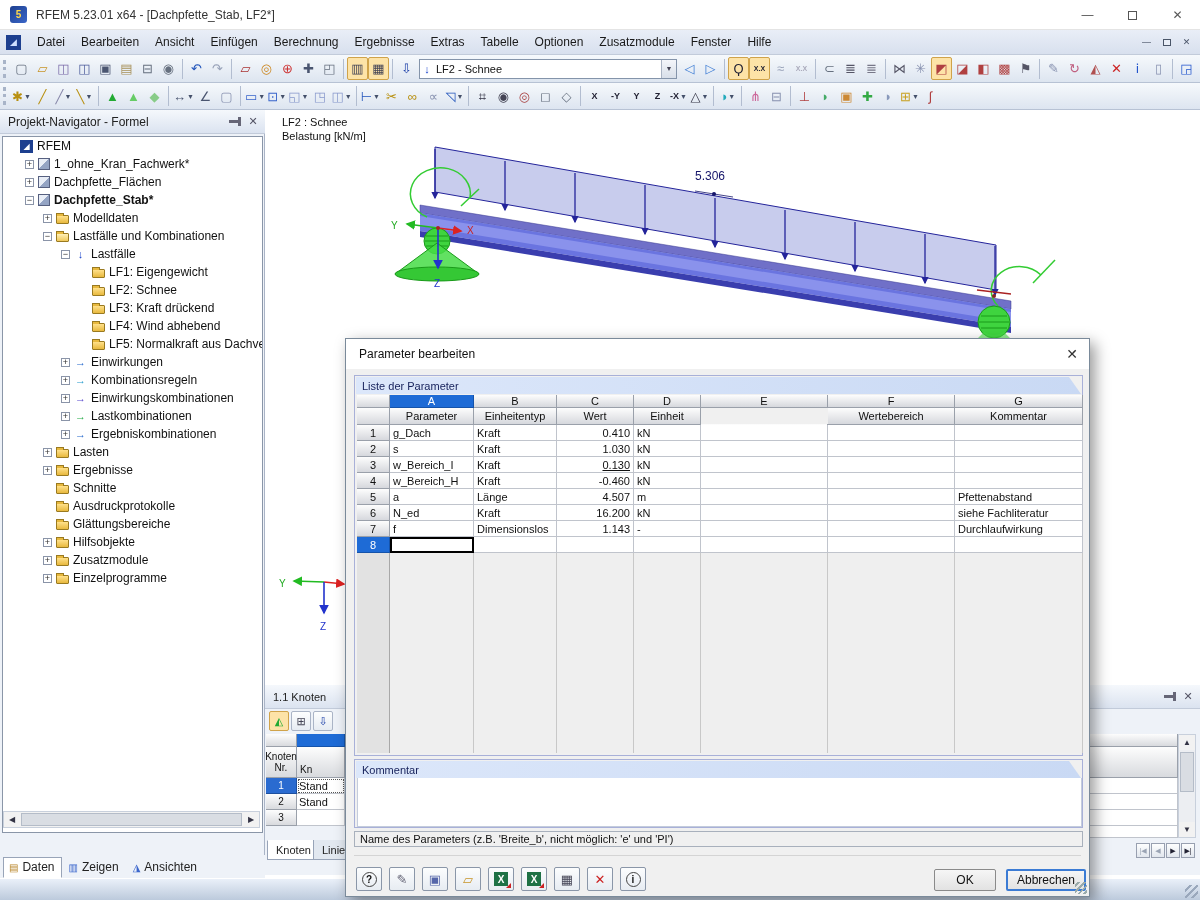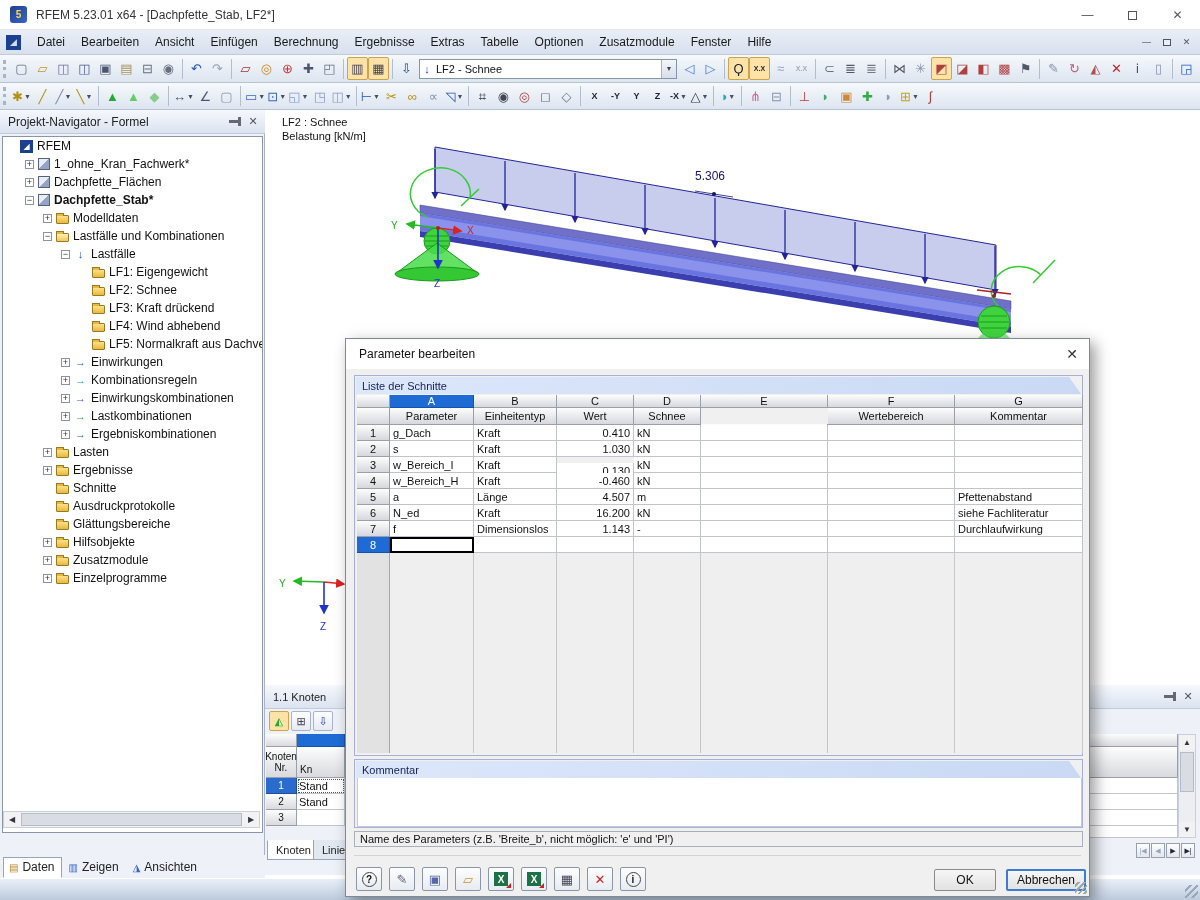--- a/index.html
+++ b/index.html
@@ -746,35 +746,35 @@
   <div class="abs" id="szgrip"></div>
 </div>
 
 <div class="abs" id="dialog">
   <div class="abs" id="dlg-title">
     <div id="dlg-title-text">Parameter bearbeiten</div>
     <div id="dlg-close">✕</div>
   </div>
 
   <div class="grpbox" style="left:8px;top:36px;width:729px;height:381px">
-    <div class="grpband">Liste der Schnitte</div>
+    <div class="grpband">Liste der Parameter</div>
     <div id="ptable" style="position:absolute;left:2px;top:19px">
         <div class="dcell dhdr" style="left: 0px; top: 0px; width: 33px; height: 13px;"></div>
         <div class="dcell dhdr sel" style="left: 33px; top: 0px; width: 84px; height: 13px;">A</div>
         <div class="dcell dhdr" style="left: 117px; top: 0px; width: 83px; height: 13px;">B</div>
         <div class="dcell dhdr" style="left: 200px; top: 0px; width: 77px; height: 13px;">C</div>
         <div class="dcell dhdr" style="left: 277px; top: 0px; width: 67px; height: 13px;">D</div>
         <div class="dcell dhdr" style="left: 344px; top: 0px; width: 127px; height: 13px;">E</div>
         <div class="dcell dhdr" style="left: 471px; top: 0px; width: 127px; height: 13px;">F</div>
         <div class="dcell dhdr" style="left: 598px; top: 0px; width: 128px; height: 13px;">G</div>
         <div class="dcell dhdr" style="left: 0px; top: 13px; width: 33px; height: 17px;"></div>
         <div class="dcell dhdr" style="left: 33px; top: 13px; width: 84px; height: 17px;">Parameter</div>
         <div class="dcell dhdr" style="left: 117px; top: 13px; width: 83px; height: 17px;">Einheitentyp</div>
         <div class="dcell dhdr" style="left: 200px; top: 13px; width: 77px; height: 17px;">Wert</div>
-        <div class="dcell dhdr" style="left: 277px; top: 13px; width: 67px; height: 17px;">Schnee</div>
+        <div class="dcell dhdr" style="left: 277px; top: 13px; width: 67px; height: 17px;">Einheit</div>
         <div class="dcell dhdr" style="left: 344px; top: 29px; width: 127px; height: 17px;">Formel</div>
         <div class="dcell dhdr" style="left: 471px; top: 13px; width: 127px; height: 17px;">Wertebereich</div>
         <div class="dcell dhdr" style="left: 598px; top: 13px; width: 128px; height: 17px;">Kommentar</div>
         <div class="dcell dhdr" style="left: 0px; top: 30px; width: 33px; height: 16px;">1</div>
         <div class="dcell ddata" style="left: 33px; top: 30px; width: 84px; height: 16px;">g_Dach</div>
         <div class="dcell ddata" style="left: 117px; top: 30px; width: 83px; height: 16px;">Kraft</div>
         <div class="dcell ddata num" style="left: 200px; top: 30px; width: 77px; height: 16px;">0.410</div>
         <div class="dcell ddata" style="left: 277px; top: 30px; width: 67px; height: 16px;">kN</div>
         <div class="dcell ddata" style="left: 344px; top: 30px; width: 127px; height: 16px;"></div>
         <div class="dcell ddata" style="left: 471px; top: 30px; width: 127px; height: 16px;"></div>
@@ -783,21 +783,21 @@
         <div class="dcell ddata" style="left: 33px; top: 46px; width: 84px; height: 16px;">s</div>
         <div class="dcell ddata" style="left: 117px; top: 46px; width: 83px; height: 16px;">Kraft</div>
         <div class="dcell ddata num" style="left: 200px; top: 46px; width: 77px; height: 16px;">1.030</div>
         <div class="dcell ddata" style="left: 277px; top: 46px; width: 67px; height: 16px;">kN</div>
         <div class="dcell ddata" style="left: 344px; top: 46px; width: 127px; height: 16px;"></div>
         <div class="dcell ddata" style="left: 471px; top: 46px; width: 127px; height: 16px;"></div>
         <div class="dcell ddata" style="left: 598px; top: 46px; width: 128px; height: 16px;"></div>
         <div class="dcell dhdr" style="left: 0px; top: 62px; width: 33px; height: 16px;">3</div>
         <div class="dcell ddata" style="left: 33px; top: 62px; width: 84px; height: 16px;">w_Bereich_I</div>
         <div class="dcell ddata" style="left: 117px; top: 62px; width: 83px; height: 16px;">Kraft</div>
-        <div class="dcell ddata num" style="left: 200px; top: 68px; width: 77px; height: 16px; text-decoration: underline;">0.130</div>
+        <div class="dcell ddata num" style="left: 200px; top: 62px; width: 77px; height: 16px; text-decoration: underline;">0.130</div>
         <div class="dcell ddata" style="left: 277px; top: 62px; width: 67px; height: 16px;">kN</div>
         <div class="dcell ddata" style="left: 344px; top: 62px; width: 127px; height: 16px;"></div>
         <div class="dcell ddata" style="left: 471px; top: 62px; width: 127px; height: 16px;"></div>
         <div class="dcell ddata" style="left: 598px; top: 62px; width: 128px; height: 16px;"></div>
         <div class="dcell dhdr" style="left: 0px; top: 78px; width: 33px; height: 16px;">4</div>
         <div class="dcell ddata" style="left: 33px; top: 78px; width: 84px; height: 16px;">w_Bereich_H</div>
         <div class="dcell ddata" style="left: 117px; top: 78px; width: 83px; height: 16px;">Kraft</div>
         <div class="dcell ddata num" style="left: 200px; top: 78px; width: 77px; height: 16px;">-0.460</div>
         <div class="dcell ddata" style="left: 277px; top: 78px; width: 67px; height: 16px;">kN</div>
         <div class="dcell ddata" style="left: 344px; top: 78px; width: 127px; height: 16px;"></div>

